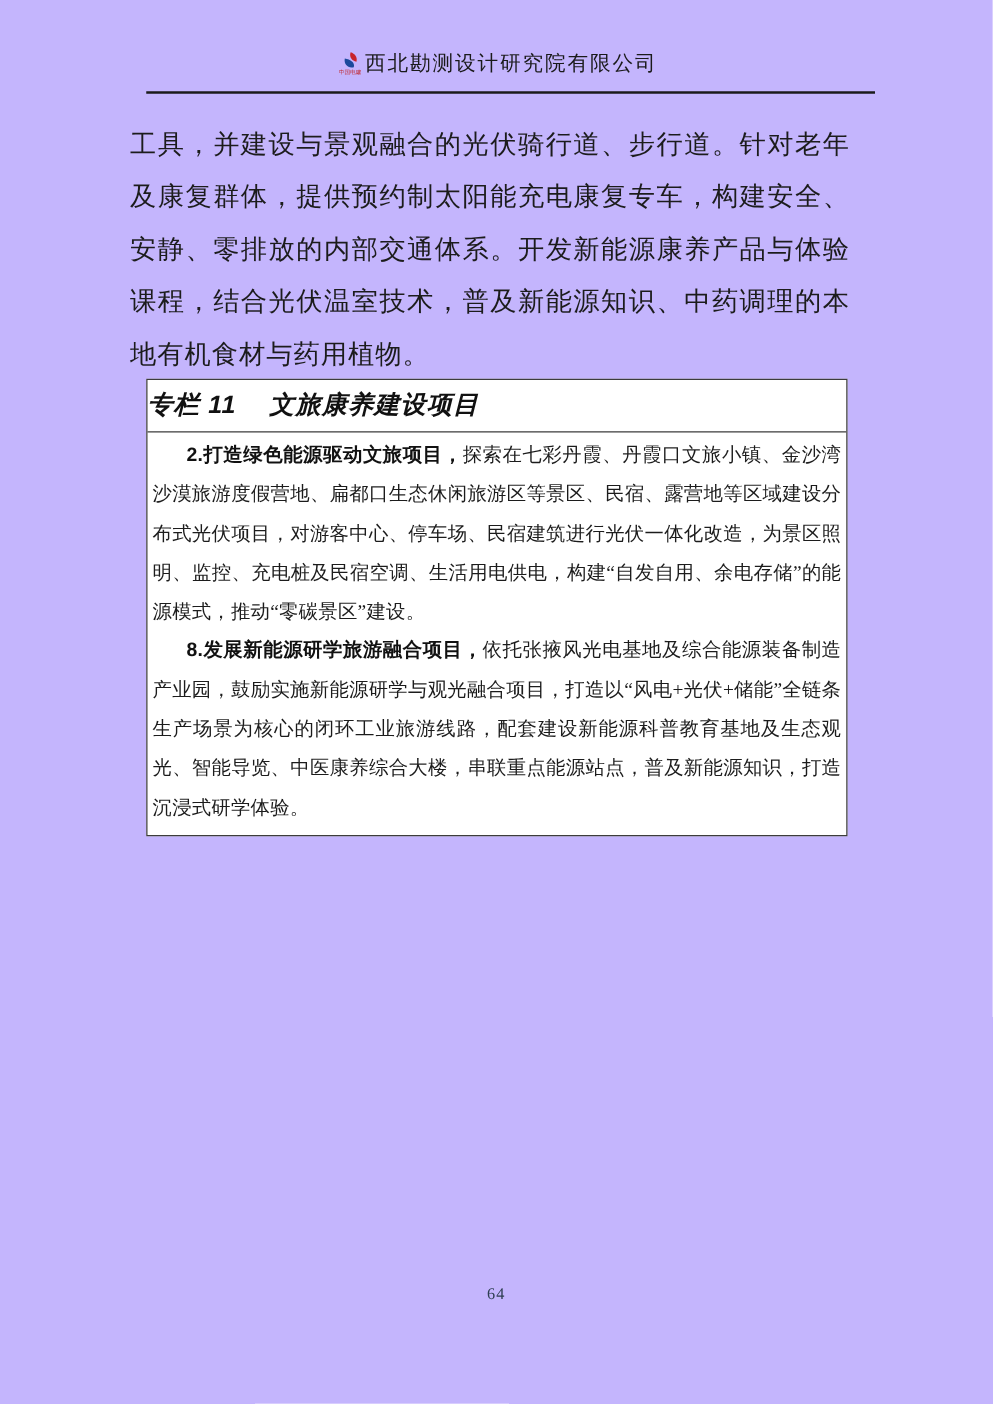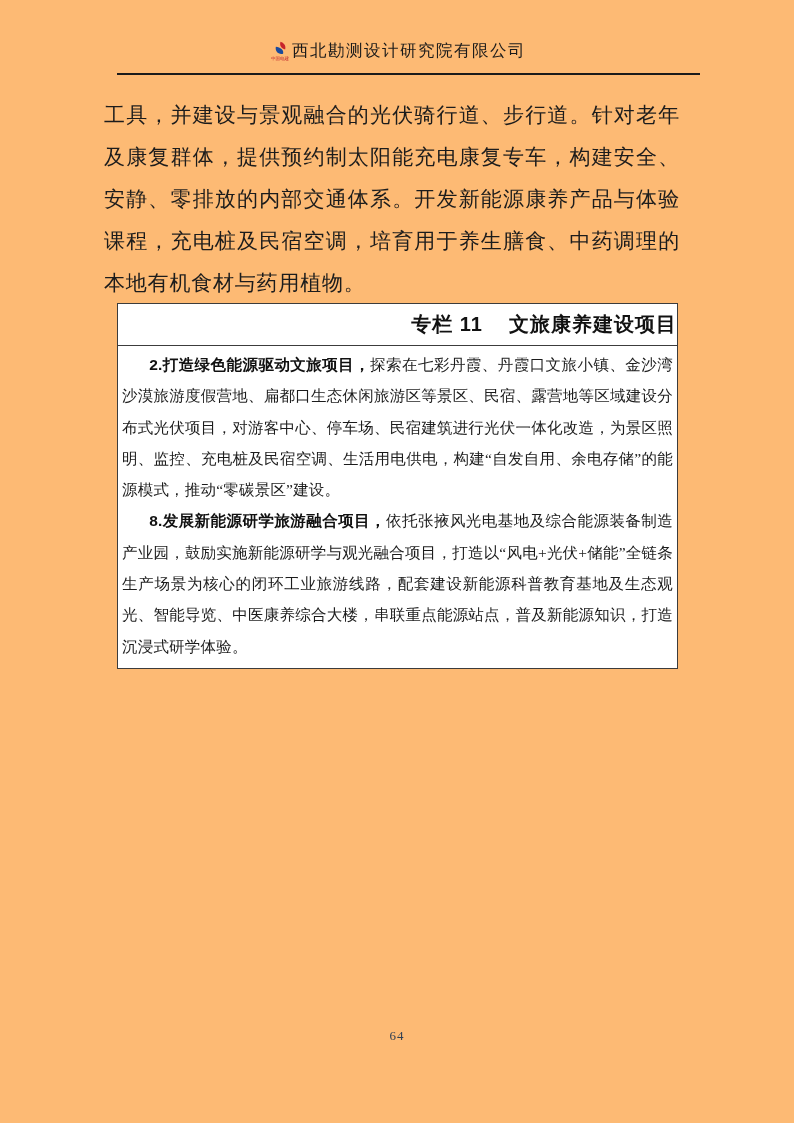--- a/index.html
+++ b/index.html
@@ -4,21 +4,21 @@
 <style>
   html, body { margin:0; padding:0; }
   body {
     width:794px; height:1123px;
     background:#ffffff;
     font-family:"Liberation Serif", serif;
     color:#1f1f1f;
     position:relative;
     overflow:hidden;
   }
-  .page { position:absolute; inset:0; background:#fdba74; }
+  .page { position:absolute; inset:0; background:#c4b5fd; }
 
   
   .header { position:absolute; top:40px; left:117px; width:563px; text-align:center; }
   .header-brand { display:inline-flex; align-items:center; gap:3px; vertical-align:middle; }
   .logo { display:inline-flex; flex-direction:column; align-items:center; width:18px; }
   .logo svg { width:15px; height:15px; display:block; }
   .logo-sub {
     font-size:5px; line-height:5px; color:#c0272d; letter-spacing:0;
     transform:scale(0.9); white-space:nowrap;
     font-family:"Liberation Sans", sans-serif;
@@ -39,25 +39,26 @@
     text-align:justify; text-align-last:left;
     color:#1c1c1c;
   }
 
   
   .feature-box {
     position:absolute; top:303px; left:117px; width:561px;
     border:1px solid #3c3c3c; box-sizing:border-box; background:#fff;
   }
   .box-title {
-    height:41px; line-height:41px; text-align:right;
+    height:41px; line-height:41px; text-align:left;
     border-bottom:1px solid #3c3c3c;
     font-weight:bold; font-size:20px; color:#111;
     font-family:"Liberation Sans", sans-serif;
     letter-spacing:1px;
+    font-style:italic;
   }
   .box-title .title-label { margin-right:26px; }
   .box-content { padding:3px 4px 6px 4px; }
   .box-para {
     margin:0; font-size:15.5px; line-height:31.3px; letter-spacing:0.2px;
     text-align:justify; text-align-last:left;
     text-indent:1.75em; color:#1c1c1c;
   }
   .box-para strong {
     font-family:"Liberation Sans", sans-serif;
@@ -82,21 +83,21 @@
           <path d="M10 1 C14.5 2.5 17.5 6 16.2 11.2 C11.5 10 8.2 6.6 10 1 Z" fill="#c8242b"></path>
           <path d="M3.8 7.8 C2.6 13.8 6.8 18.4 13.4 17 C14.8 12 9.8 8.8 3.8 7.8 Z" fill="#1b4a9c"></path>
         </svg>
         <span class="logo-sub">中国电建</span>
       </span>
       <span class="company">西北勘测设计研究院有限公司</span>
     </div>
   </div>
   <div class="header-rule"></div>
 
-  <div class="body-text">工具，并建设与景观融合的光伏骑行道、步行道。针对老年及康复群体，提供预约制太阳能充电康复专车，构建安全、安静、零排放的内部交通体系。开发新能源康养产品与体验课程，充电桩及民宿空调，培育用于养生膳食、中药调理的本地有机食材与药用植物。</div>
+  <div class="body-text">工具，并建设与景观融合的光伏骑行道、步行道。针对老年及康复群体，提供预约制太阳能充电康复专车，构建安全、安静、零排放的内部交通体系。开发新能源康养产品与体验课程，结合光伏温室技术，普及新能源知识、中药调理的本地有机食材与药用植物。</div>
 
   <div class="feature-box">
     <div class="box-title">
       <span class="title-label">专栏 11</span><span class="title-text">文旅康养建设项目</span>
     </div>
     <div class="box-content">
       <p class="box-para"><strong>2.打造绿色能源驱动文旅项目，</strong><span>探索在七彩丹霞、丹霞口文旅小镇、金沙湾沙漠旅游度假营地、扁都口生态休闲旅游区等景区、民宿、露营地等区域建设分布式光伏项目，对游客中心、停车场、民宿建筑进行光伏一体化改造，为景区照明、监控、充电桩及民宿空调、生活用电供电，构建“自发自用、余电存储”的能源模式，推动“零碳景区”建设。</span></p>
       <p class="box-para"><strong>8.发展新能源研学旅游融合项目，</strong><span>依托张掖风光电基地及综合能源装备制造产业园，鼓励实施新能源研学与观光融合项目，打造以“风电+光伏+储能”全链条生产场景为核心的闭环工业旅游线路，配套建设新能源科普教育基地及生态观光、智能导览、中医康养综合大楼，串联重点能源站点，普及新能源知识，打造沉浸式研学体验。</span></p>
     </div>
   </div>

